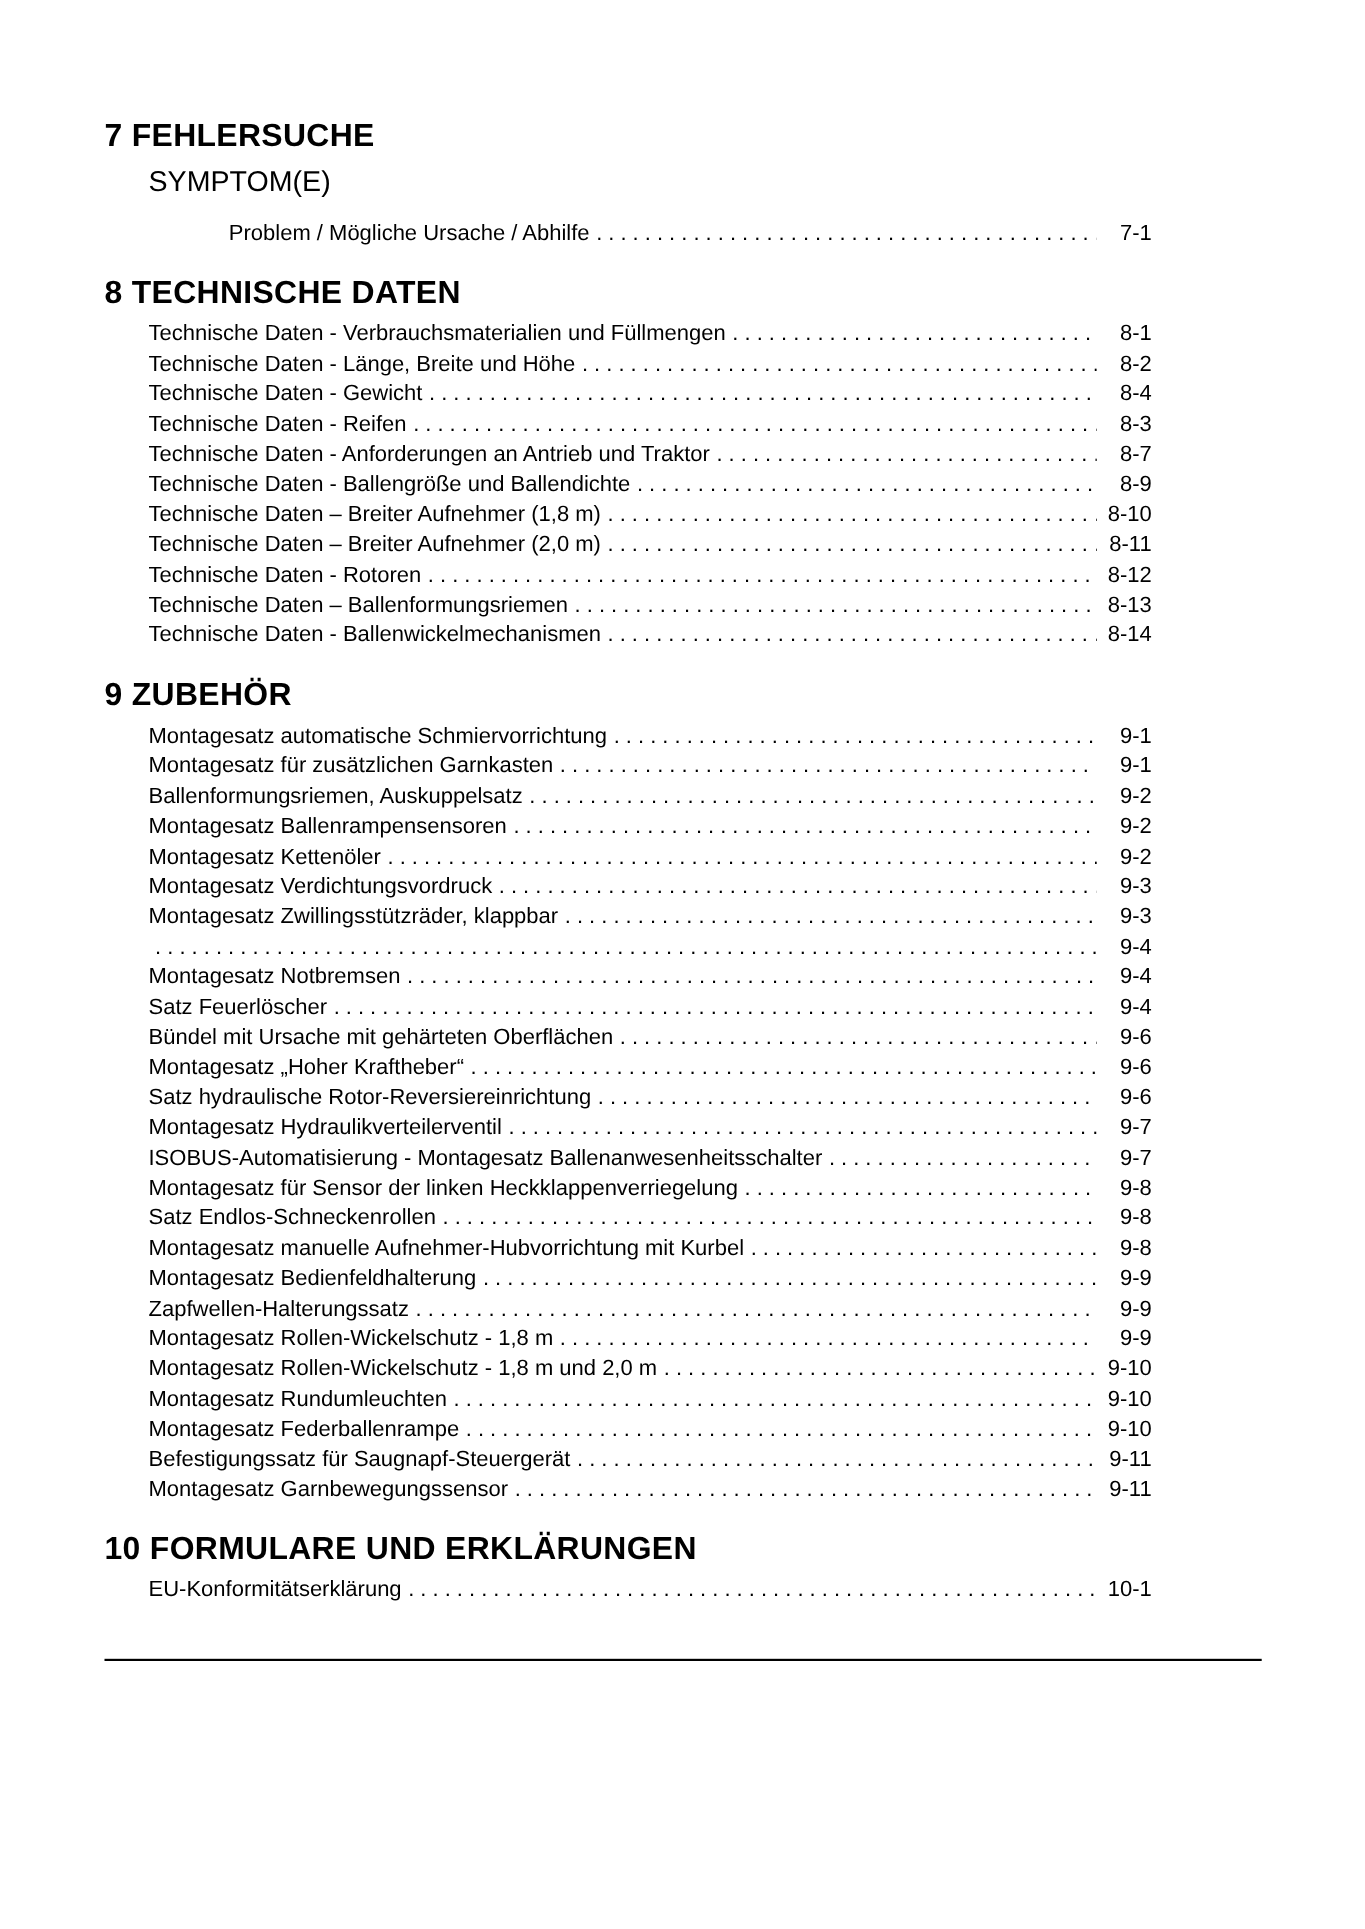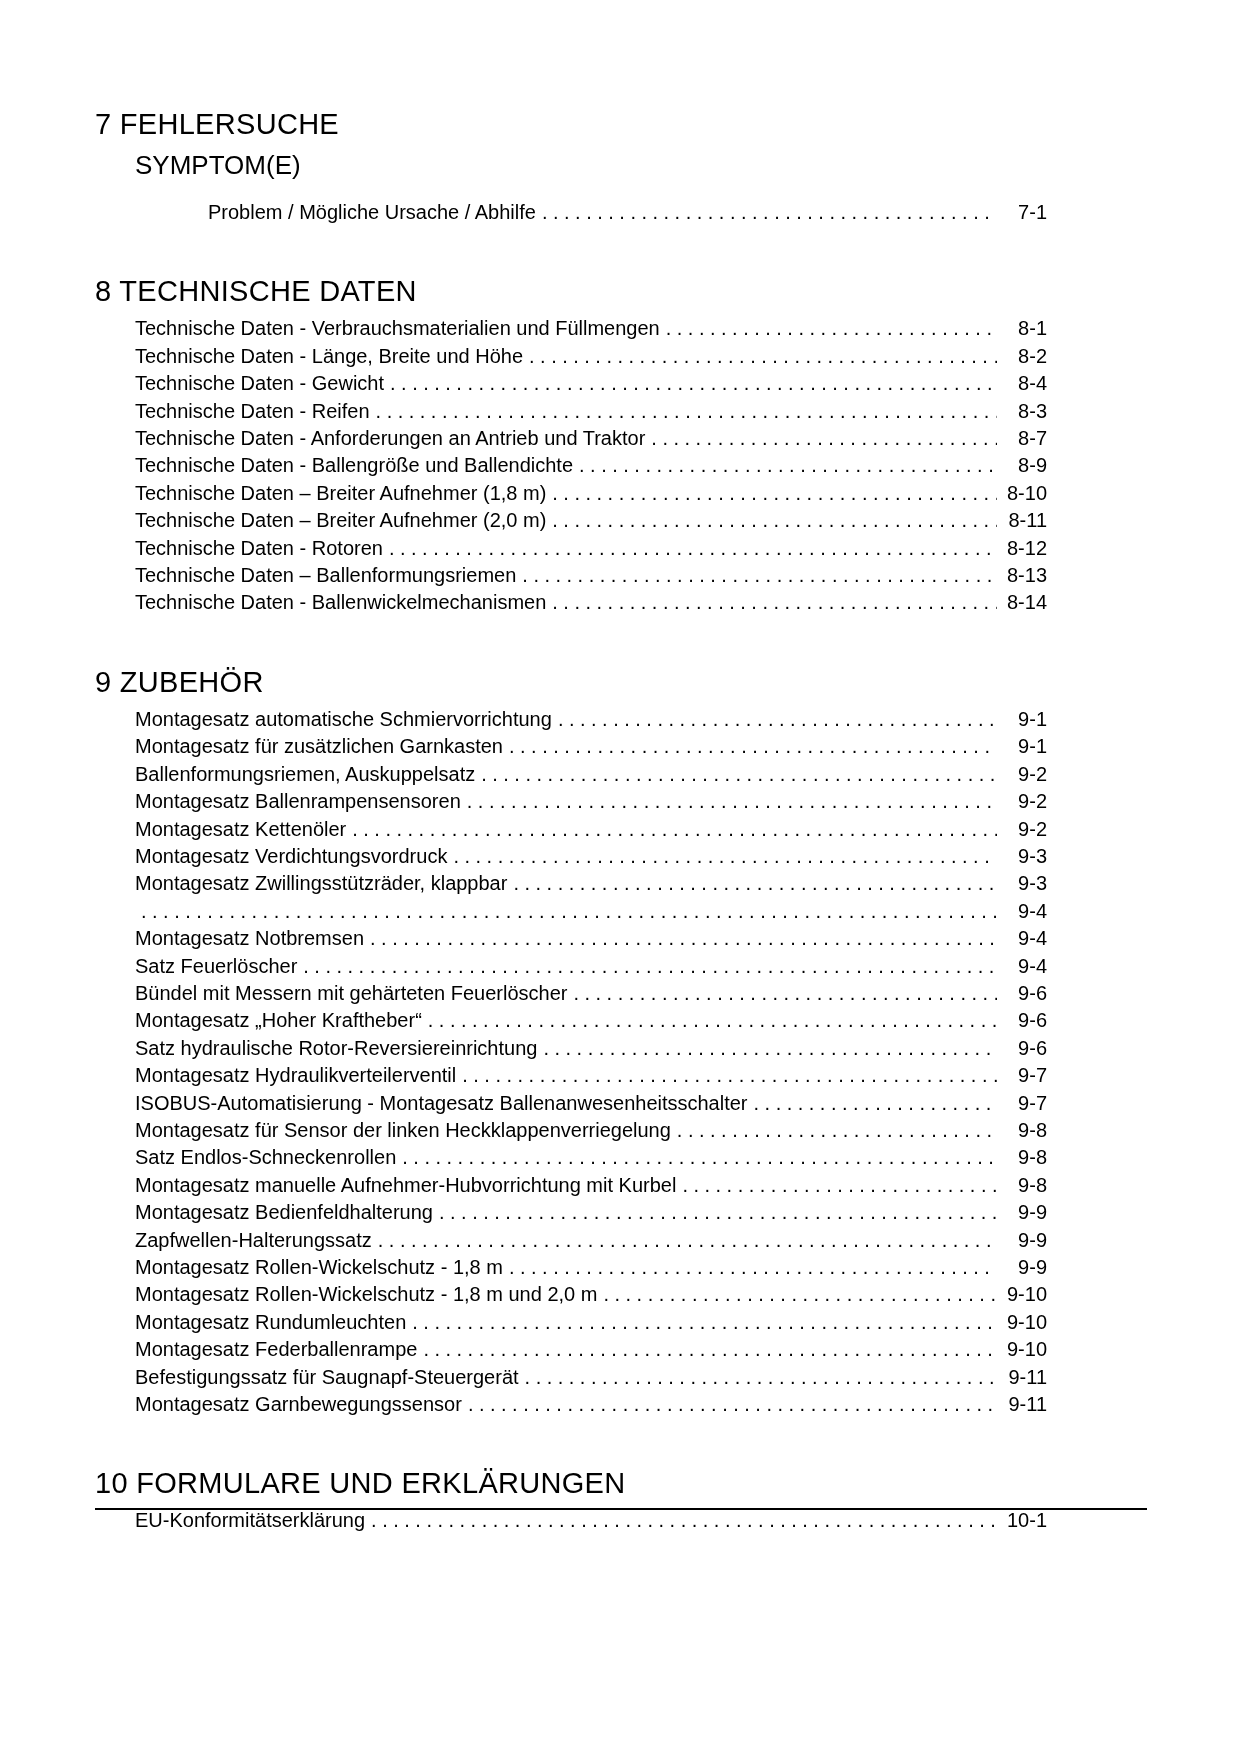--- a/index.html
+++ b/index.html
@@ -17,25 +17,25 @@
     inset: 0;
     background: #ffffff;
   }
   .toc {
     position: absolute;
     left: 95px;
     top: 106px;
     width: 952px;
   }
   .section { margin-bottom: 0; }
-  .section + .section { margin-top: 47px; }
+  .section + .section { margin-top: 22px; }
   .section-heading {
     font-size: 29px;
     line-height: 36px;
-    font-weight: 400;
+    font-weight: 700;
     letter-spacing: 0.3px;
     margin-bottom: 6px;
   }
   .subheading {
     font-size: 26px;
     line-height: 34px;
     font-weight: 400;
     margin-left: 40px;
     margin-bottom: 17px;
   }
@@ -218,21 +218,21 @@
     <span class="entry-page">9-4</span>
   </div>
 
   <div class="entry">
     <span class="entry-label">Satz Feuerlöscher</span>
     <span class="leader">............................................................................................................................................................................................................................................................................................................</span>
     <span class="entry-page">9-4</span>
   </div>
 
   <div class="entry">
-    <span class="entry-label">Bündel mit Messern mit gehärteten Feuerlöscher</span>
+    <span class="entry-label">Bündel mit Ursache mit gehärteten Oberflächen</span>
     <span class="leader">............................................................................................................................................................................................................................................................................................................</span>
     <span class="entry-page">9-6</span>
   </div>
 
   <div class="entry">
     <span class="entry-label">Montagesatz „Hoher Kraftheber“</span>
     <span class="leader">............................................................................................................................................................................................................................................................................................................</span>
     <span class="entry-page">9-6</span>
   </div>
 

